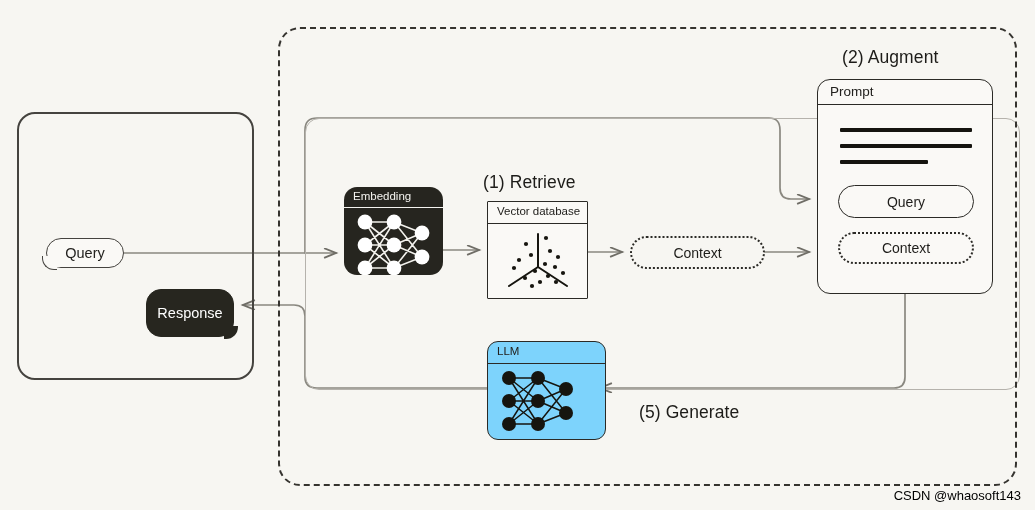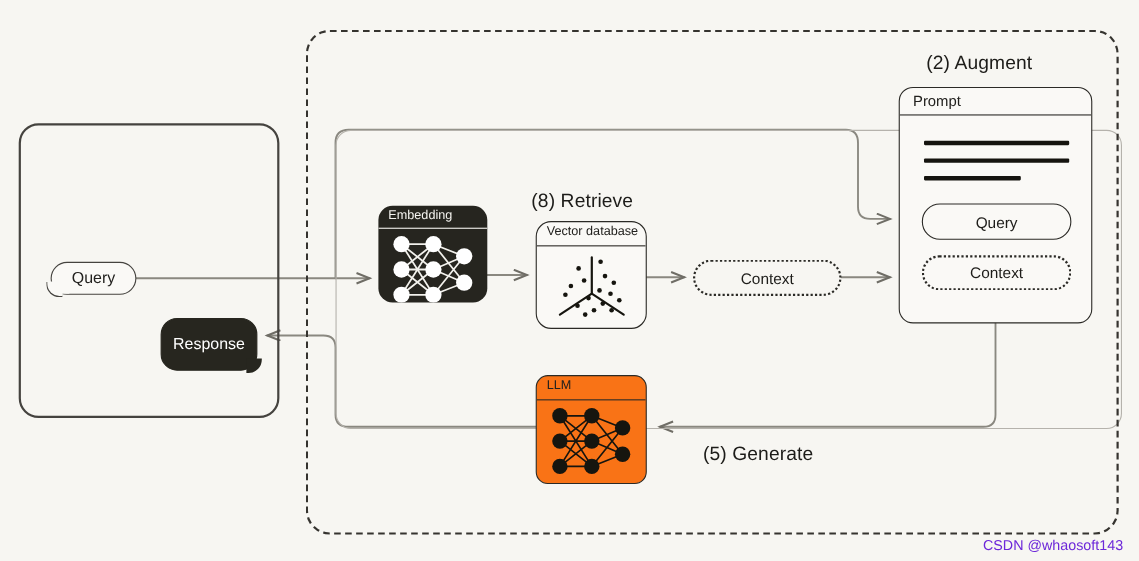--- a/index.html
+++ b/index.html
@@ -79,27 +79,27 @@
   .card-body{position:relative;width:100%;}
 
   .card-embedding{
     left:344px;top:187px;width:99px;height:88px;
     background:#26251f;border-radius:13px;
   }
   .card-embedding .card-head{color:#f4f3ef;border-bottom:1.4px solid #f4f3ef;height:21px;}
 
   .card-vdb{
     left:487px;top:201px;width:101px;height:98px;
-    background:#faf9f6;border:1.6px solid #2b2a26;border-radius:14px;
+    background:#faf9f6;border:1.6px solid #2b2a26;border-radius:1px;
   }
   .card-vdb .card-head{color:#22211e;border-bottom:1.5px solid #2b2a26;height:22px;}
 
   .card-llm{
-    left:487px;top:341px;width:101px;height:99px;
-    background:#f97316;border:1.6px solid #2b2a26;border-radius:11px;
+    left:487px;top:341px;width:119px;height:99px;
+    background:#7dd3fc;border:1.6px solid #2b2a26;border-radius:11px;
   }
   .card-llm .card-head{color:#22211e;border-bottom:1.5px solid #2b2a26;height:22px;}
 
   
   .card-prompt{
     position:absolute;left:817px;top:79px;width:176px;height:215px;
     background:#faf9f6;border:1.8px solid #2b2a26;border-radius:13px;
     z-index:5;box-sizing:border-box;overflow:hidden;
   }
   .card-prompt .prompt-head{
@@ -120,21 +120,21 @@
   .prompt-query{left:20px;top:105px;width:136px;height:33px;}
   .prompt-context{left:20px;top:152px;width:136px;height:32px;}
 
   .ctx-mid{
     left:630px;top:236px;width:135px;height:33px;z-index:5;
   }
 
   
   .watermark{
     position:absolute;right:14px;bottom:7px;z-index:8;
-    font-size:13px;color:#6d28d9;white-space:nowrap;
+    font-size:13px;color:#000000;white-space:nowrap;
   }
 </style>
 </head>
 <body>
 
 <div id="stage">
 
   <svg id="wires" viewBox="0 0 1035 510" xmlns="http://www.w3.org/2000/svg">
     <defs>
       <marker id="ah" markerWidth="9" markerHeight="9" refX="7.4" refY="3.2" orient="auto" markerUnits="strokeWidth">
@@ -166,21 +166,21 @@
   <div class="user-box"></div>
   <div class="rag-box"></div>
 
   <div class="bubble bubble-query">
     <span>Query</span>
   </div>
   <div class="bubble bubble-response">
     <span>Response</span>
   </div>
 
-  <div class="section-title t-retrieve">(8) Retrieve</div>
+  <div class="section-title t-retrieve">(1) Retrieve</div>
   <div class="section-title t-augment">(2) Augment</div>
   <div class="section-title t-generate">(5) Generate</div>
 
   <div class="card card-embedding">
     <div class="card-head">Embedding</div>
     <div class="card-body">
       <svg width="99" height="74" viewBox="0 0 99 74" xmlns="http://www.w3.org/2000/svg">
         <g stroke="#f2f1ec" stroke-width="1.6" fill="none">
           <path d="M21,14 L50,14 M21,14 L50,37 M21,14 L50,60
                    M21,37 L50,14 M21,37 L50,37 M21,37 L50,60

